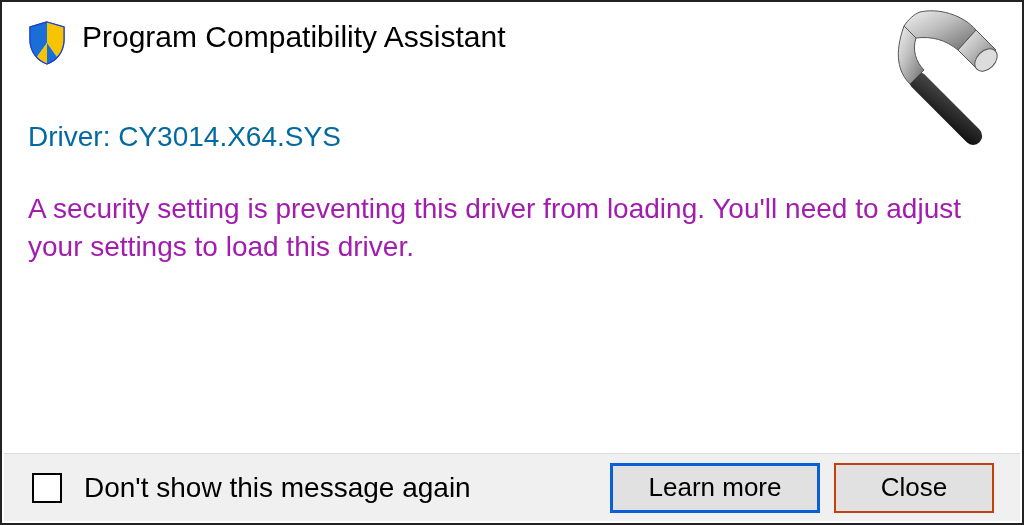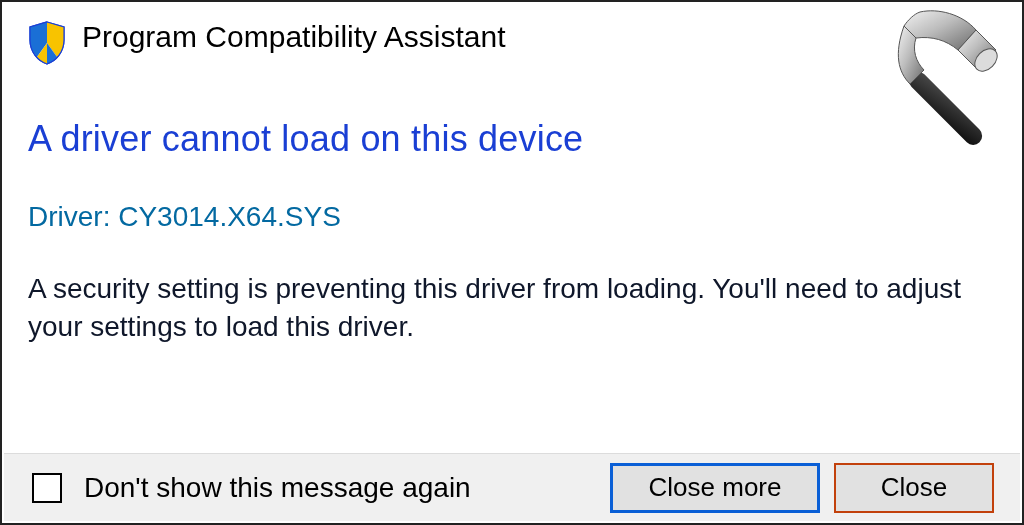--- a/index.html
+++ b/index.html
@@ -48,21 +48,21 @@
       font-size: 28px;
       color: #0369a1;
       margin: 0 0 34px 2px;
       line-height: 1.35;
     }
     .driver-line1, .driver-line2 {
       display: block;
     }
     .body-text {
       font-size: 28px;
-      color: #0f172a;
+      color: #a21caf;
       margin: 0 0 0 2px;
       line-height: 1.35;
       max-width: 960px;
     }
     .footer {
       background: #f0f0f0;
       border-top: 1px solid #dcdcdc;
       position: absolute;
       left: 2px;
       right: 2px;
@@ -132,21 +132,20 @@
         <path d="M21 2 L38 7 L38 20 C38 26 35.5 32 31 37 L21 23 Z" fill="#f8c300"></path>
         <path d="M21 2 L4 7 L4 20 C4 26 6.5 32 11 37 L21 23 Z" fill="#1a6fd6"></path>
         <path d="M21 23 L31 37 C28 40.5 24.5 43 21 44 Z" fill="#1a6fd6"></path>
         <path d="M21 23 L11 37 C14 40.5 17.5 43 21 44 Z" fill="#f8c300"></path>
         <path d="M21 2 L38 7 L38 20 C38 32 30 41 21 44 C12 41 4 32 4 20 L4 7 Z" fill="none" stroke="#1a3fd4" stroke-width="1.2"></path>
       </svg>
     </span>
     <span class="title-text">Program Compatibility Assistant</span>
   </div>
 
-  <h1 class="heading">A driver cannot load on this device</h1>
 
   <div class="driver-block">
     <span class="driver-line1">Driver: CY3014.X64.SYS</span>
   </div>
 
   <p class="body-text">A security setting is preventing this driver from loading. You'll need to adjust your settings to load this driver.</p>
 </div>
 
 <span class="hammer">
   <svg viewBox="0 0 160 160" xmlns="http://www.w3.org/2000/svg">
@@ -174,16 +173,16 @@
     </g>
   </svg>
 </span>
 
 <div class="footer">
   <label class="checkbox-wrap">
     <span class="checkbox"></span>
     <span class="checkbox-label">Don't show this message again</span>
   </label>
   <div class="btn-row">
-    <button class="btn primary">Close more</button>
+    <button class="btn primary">Learn more</button>
     <button class="btn secondary">Close</button>
   </div>
 </div>
 
 </body></html>

